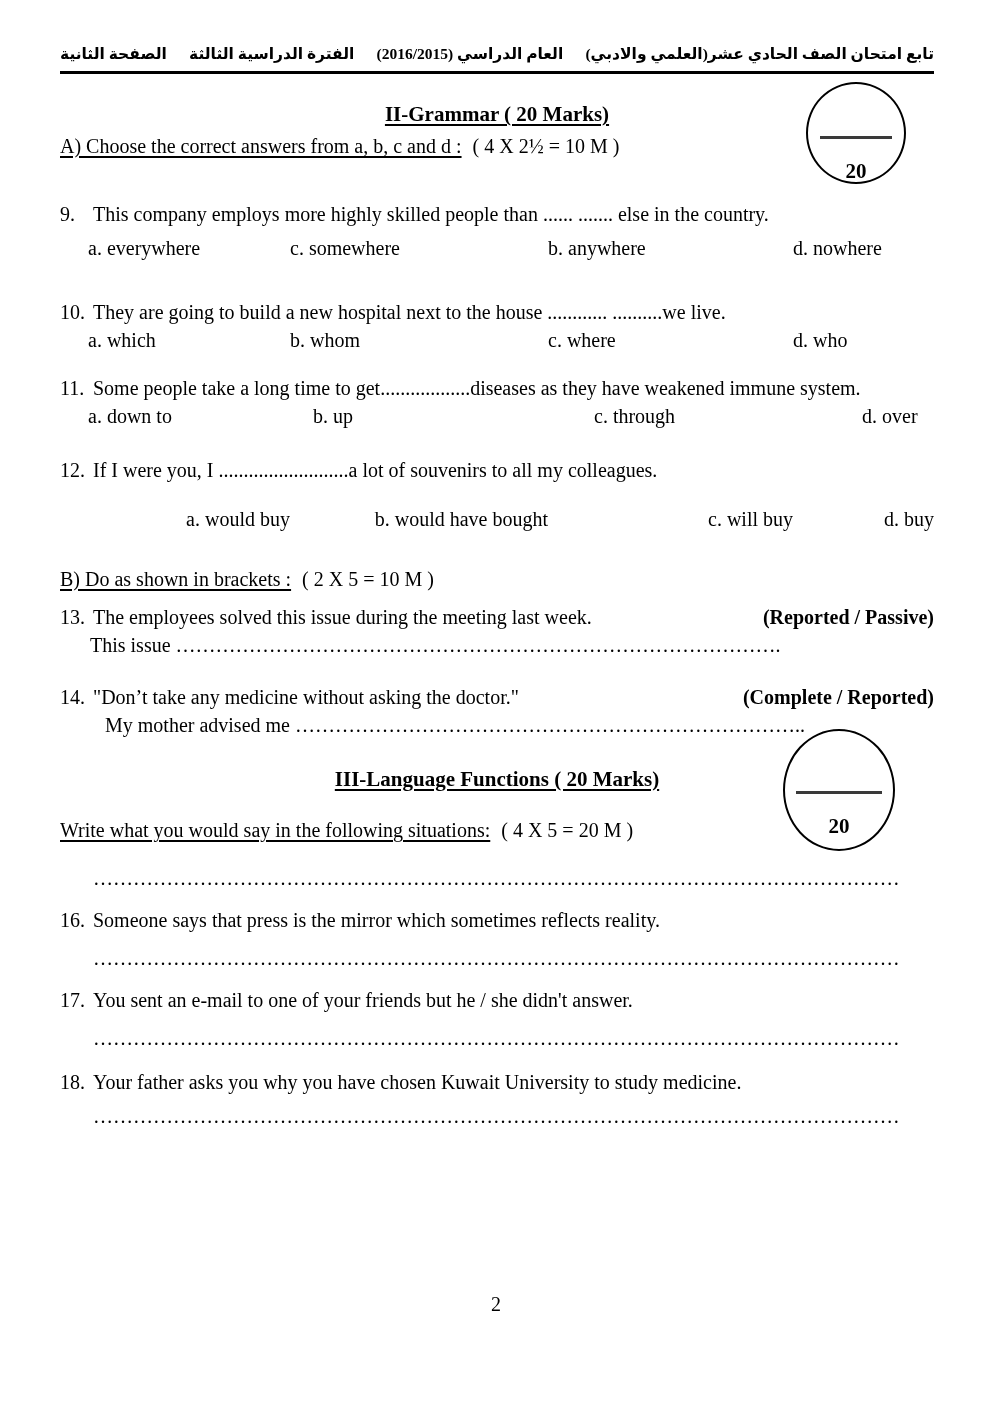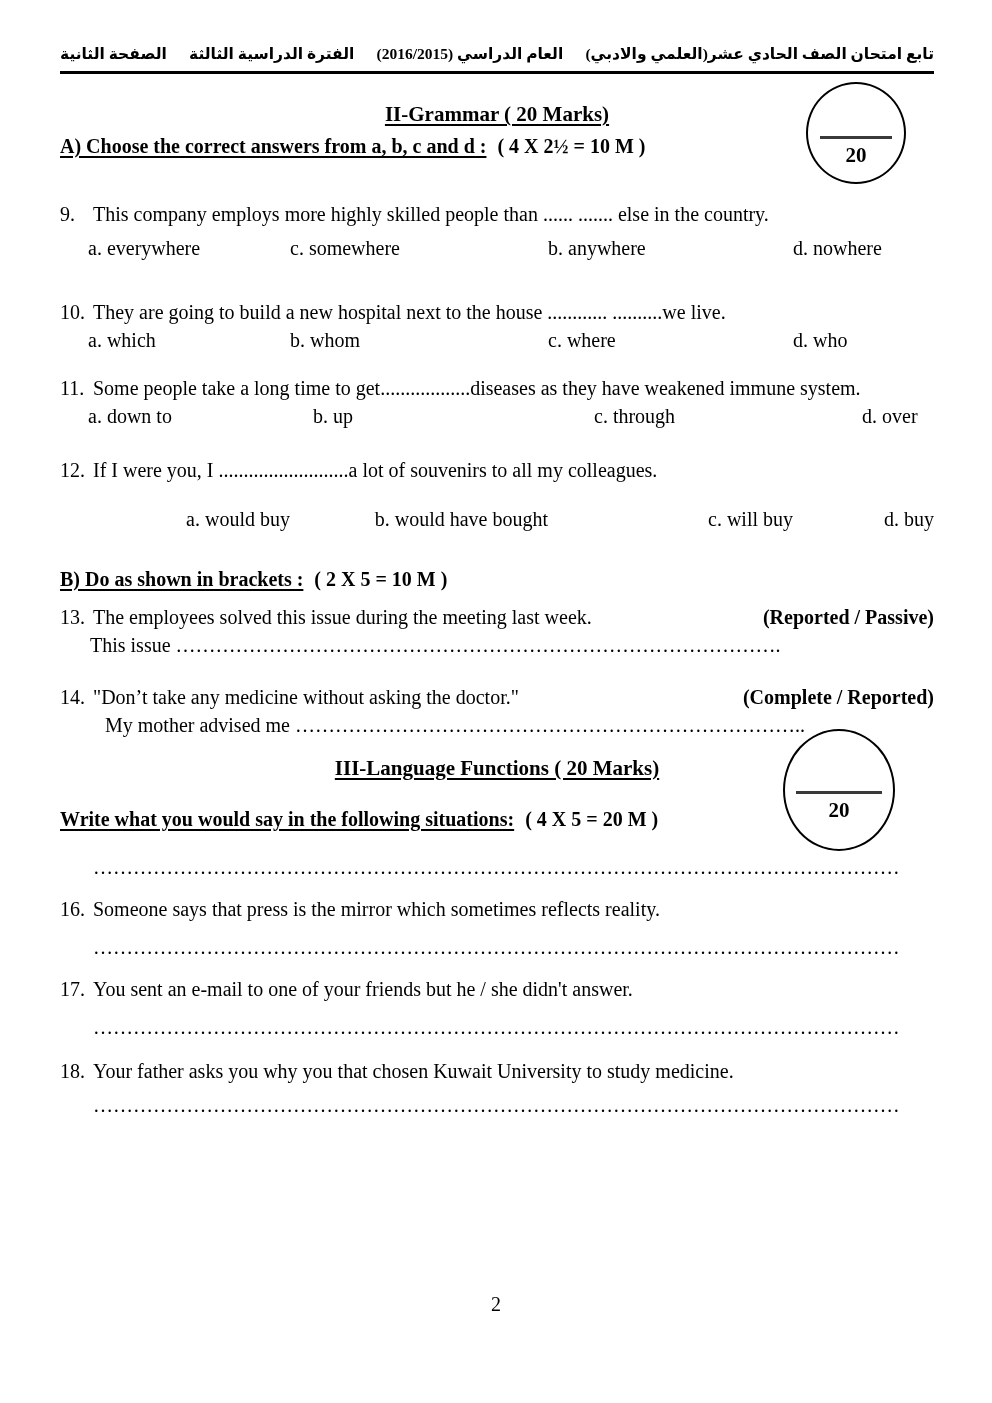--- a/index.html
+++ b/index.html
@@ -41,43 +41,43 @@
     flex-direction: column;
     align-items: center;
     box-sizing: border-box;
     background: #fff;
   }
   .c1 { left: 806px; top: 82px;  width: 100px; height: 102px; }
   .c2 { left: 783px; top: 729px; width: 112px; height: 122px; }
   .score-line { border-top: 3px solid #3a3a3a; }
   .c1 .score-line { width: 72px; margin-top: 52px; }
   .c2 .score-line { width: 86px; margin-top: 60px; }
-  .score-val { font-weight: bold; font-size: 21px; margin-top: 2px; }
+  .score-val { font-weight: bold; font-size: 21px; margin-top: 18px; }
 
   
   .sec-title {
     margin: 26px 0 0 0;
     text-align: center;
     font-size: 21px;
     font-weight: bold;
   }
   .u {
     text-decoration: underline;
     text-decoration-thickness: 2px;
     text-underline-offset: 3px;
   }
   .part-head {
     font-size: 20px;
-    font-weight: bold;
+    font-weight: normal;
   }
   .part-a { margin-top: 2px; }
   .part-b { margin-top: 32px; }
   .instruction { margin-top: 22px; }
   .marks { margin-left: 6px; }
-  .title-iii { margin-top: 15px; }
+  .title-iii { margin-top: 26px; }
 
   
   .stem { display: flex; }
   .qnum { flex: 0 0 33px; }
   .qtext { flex: 1; }
   .opts {
     display: grid;
     grid-template-columns: 202px 258px 245px auto;
     padding-left: 28px;
     white-space: nowrap;
@@ -254,20 +254,20 @@
     <div class="stem">
       <span class="qnum">17.</span>
       <span class="qtext">You sent an e-mail to one of your friends but he / she didn't answer.</span>
     </div>
     <div class="dots d17">…………………………………………………………………………………………………………………………….</div>
   </div>
 
   <div class="q18">
     <div class="stem">
       <span class="qnum">18.</span>
-      <span class="qtext">Your father asks you why you that chosen Kuwait University to study medicine.</span>
+      <span class="qtext">Your father asks you why you have chosen Kuwait University to study medicine.</span>
     </div>
     <div class="dots d18">……………………………………………………………………………………………………………………………..</div>
   </div>
 
   <div class="footer">2</div>
 
 </div>
 
 </body></html>

